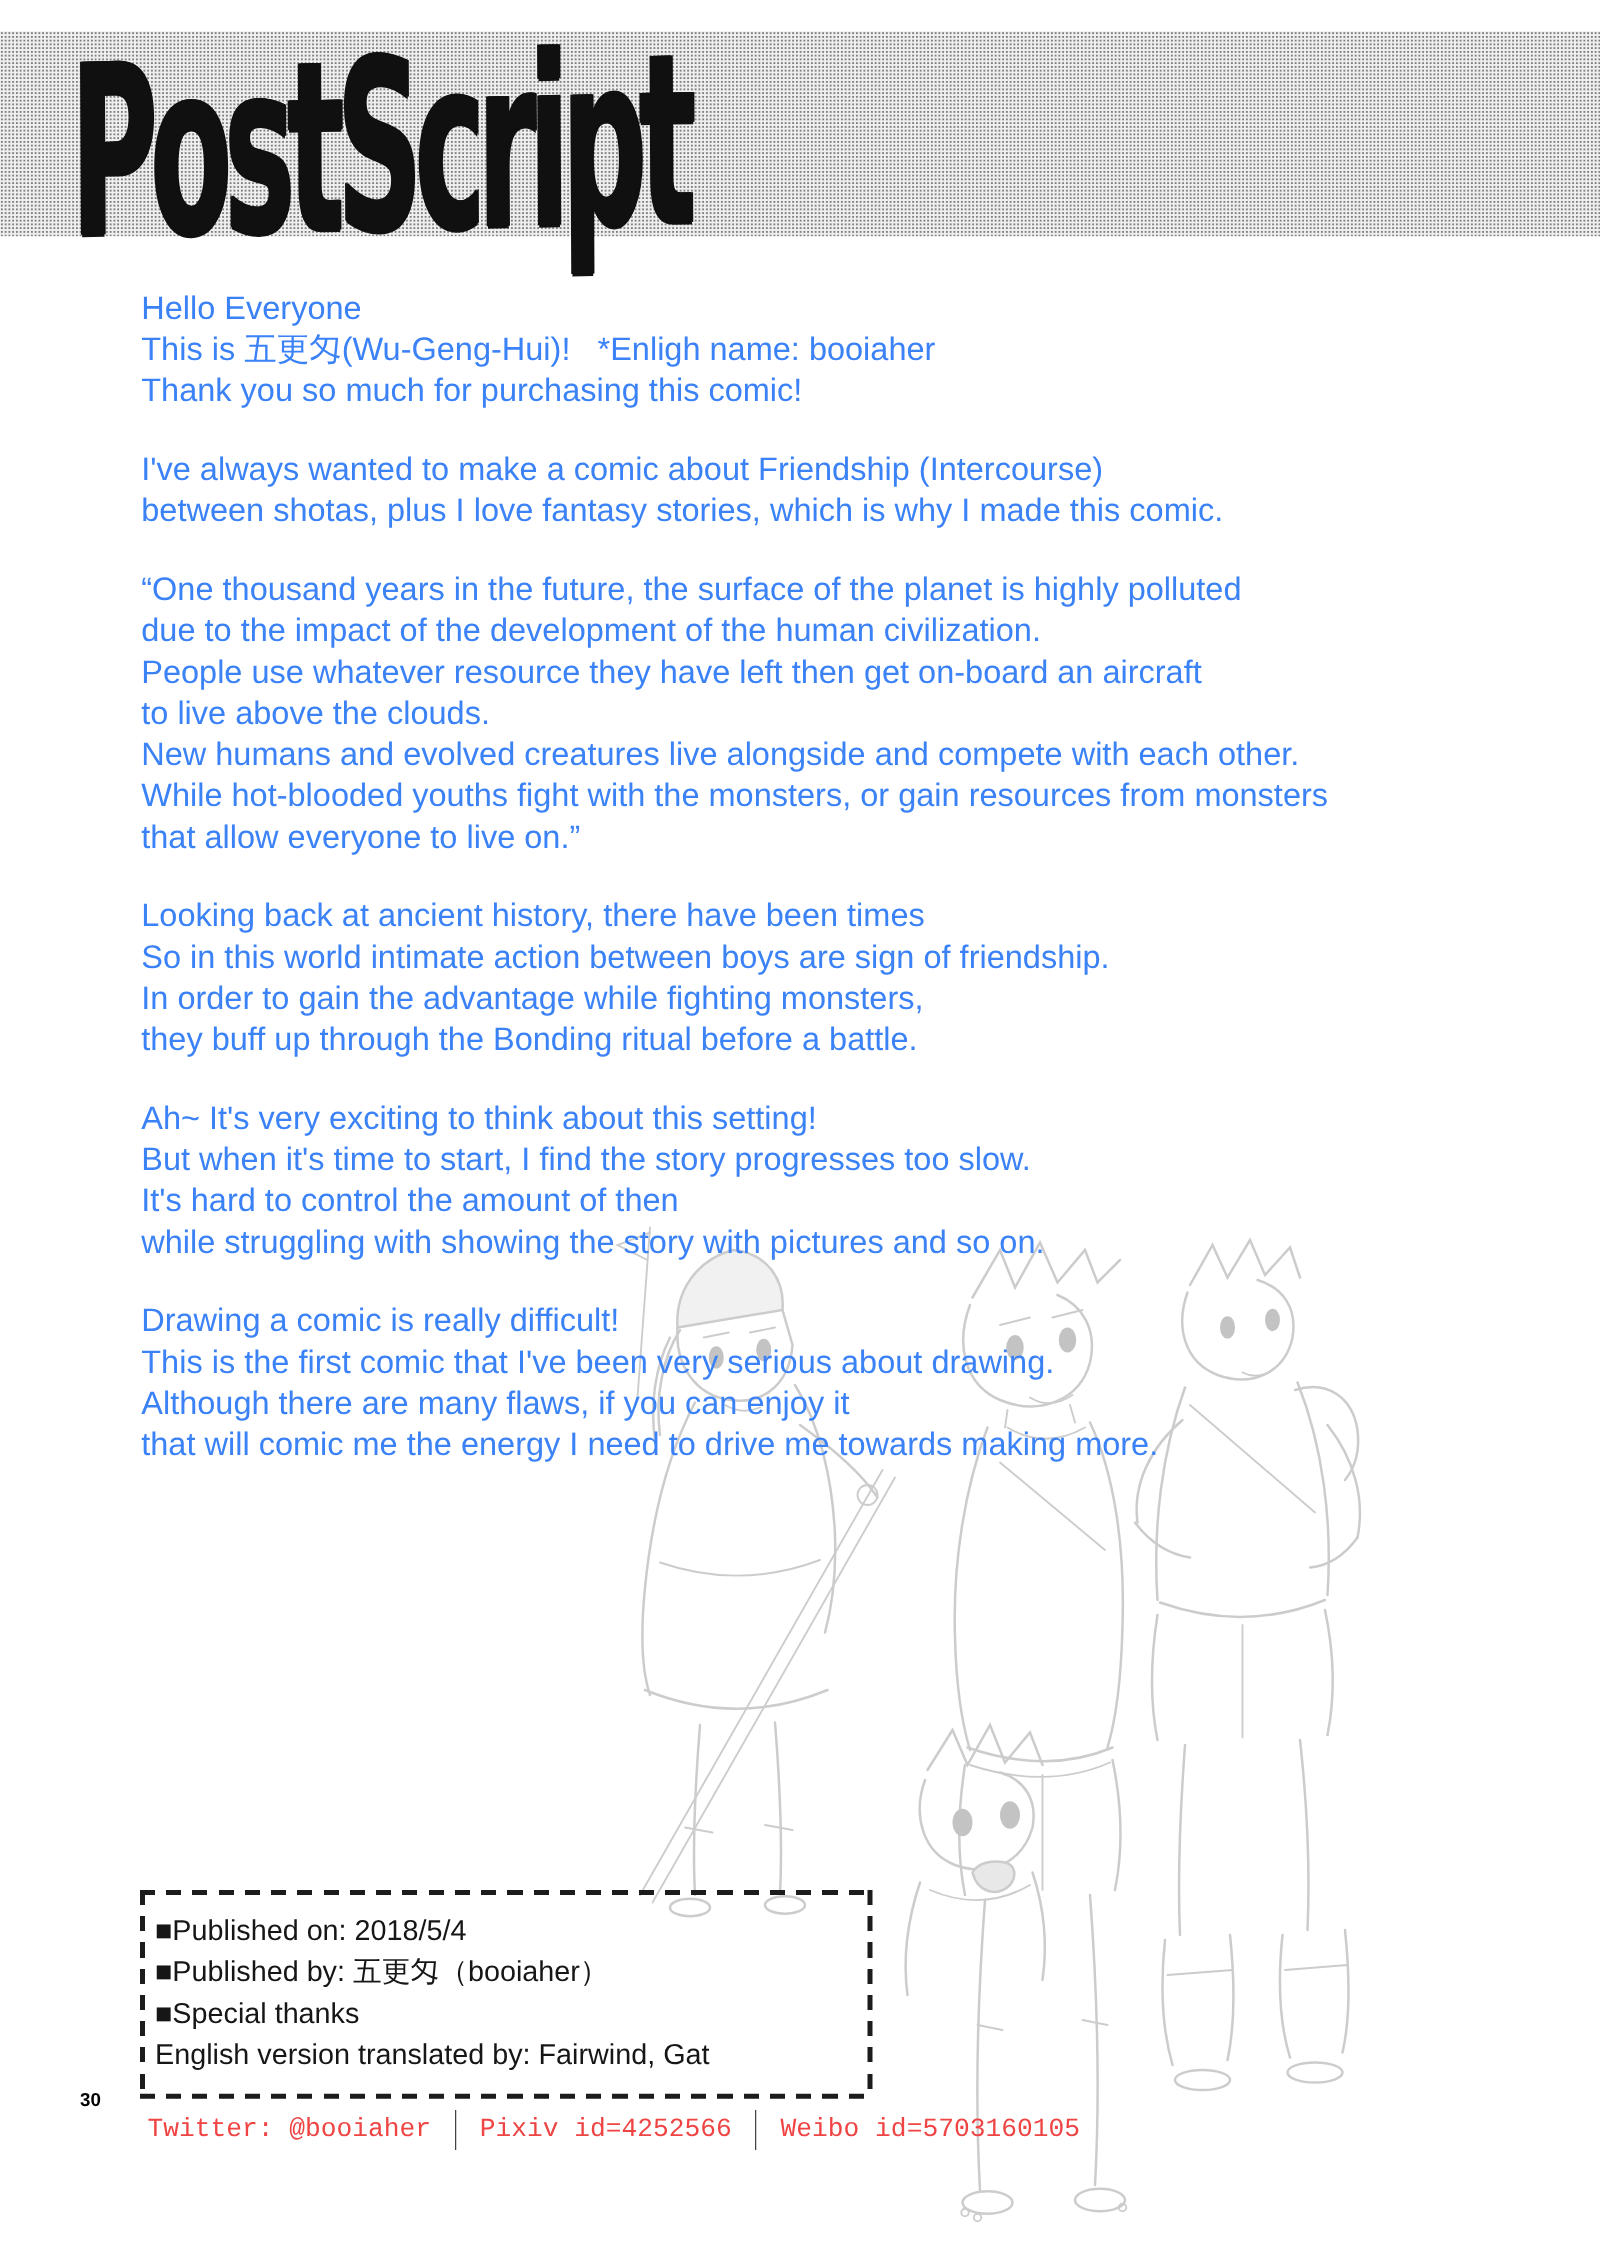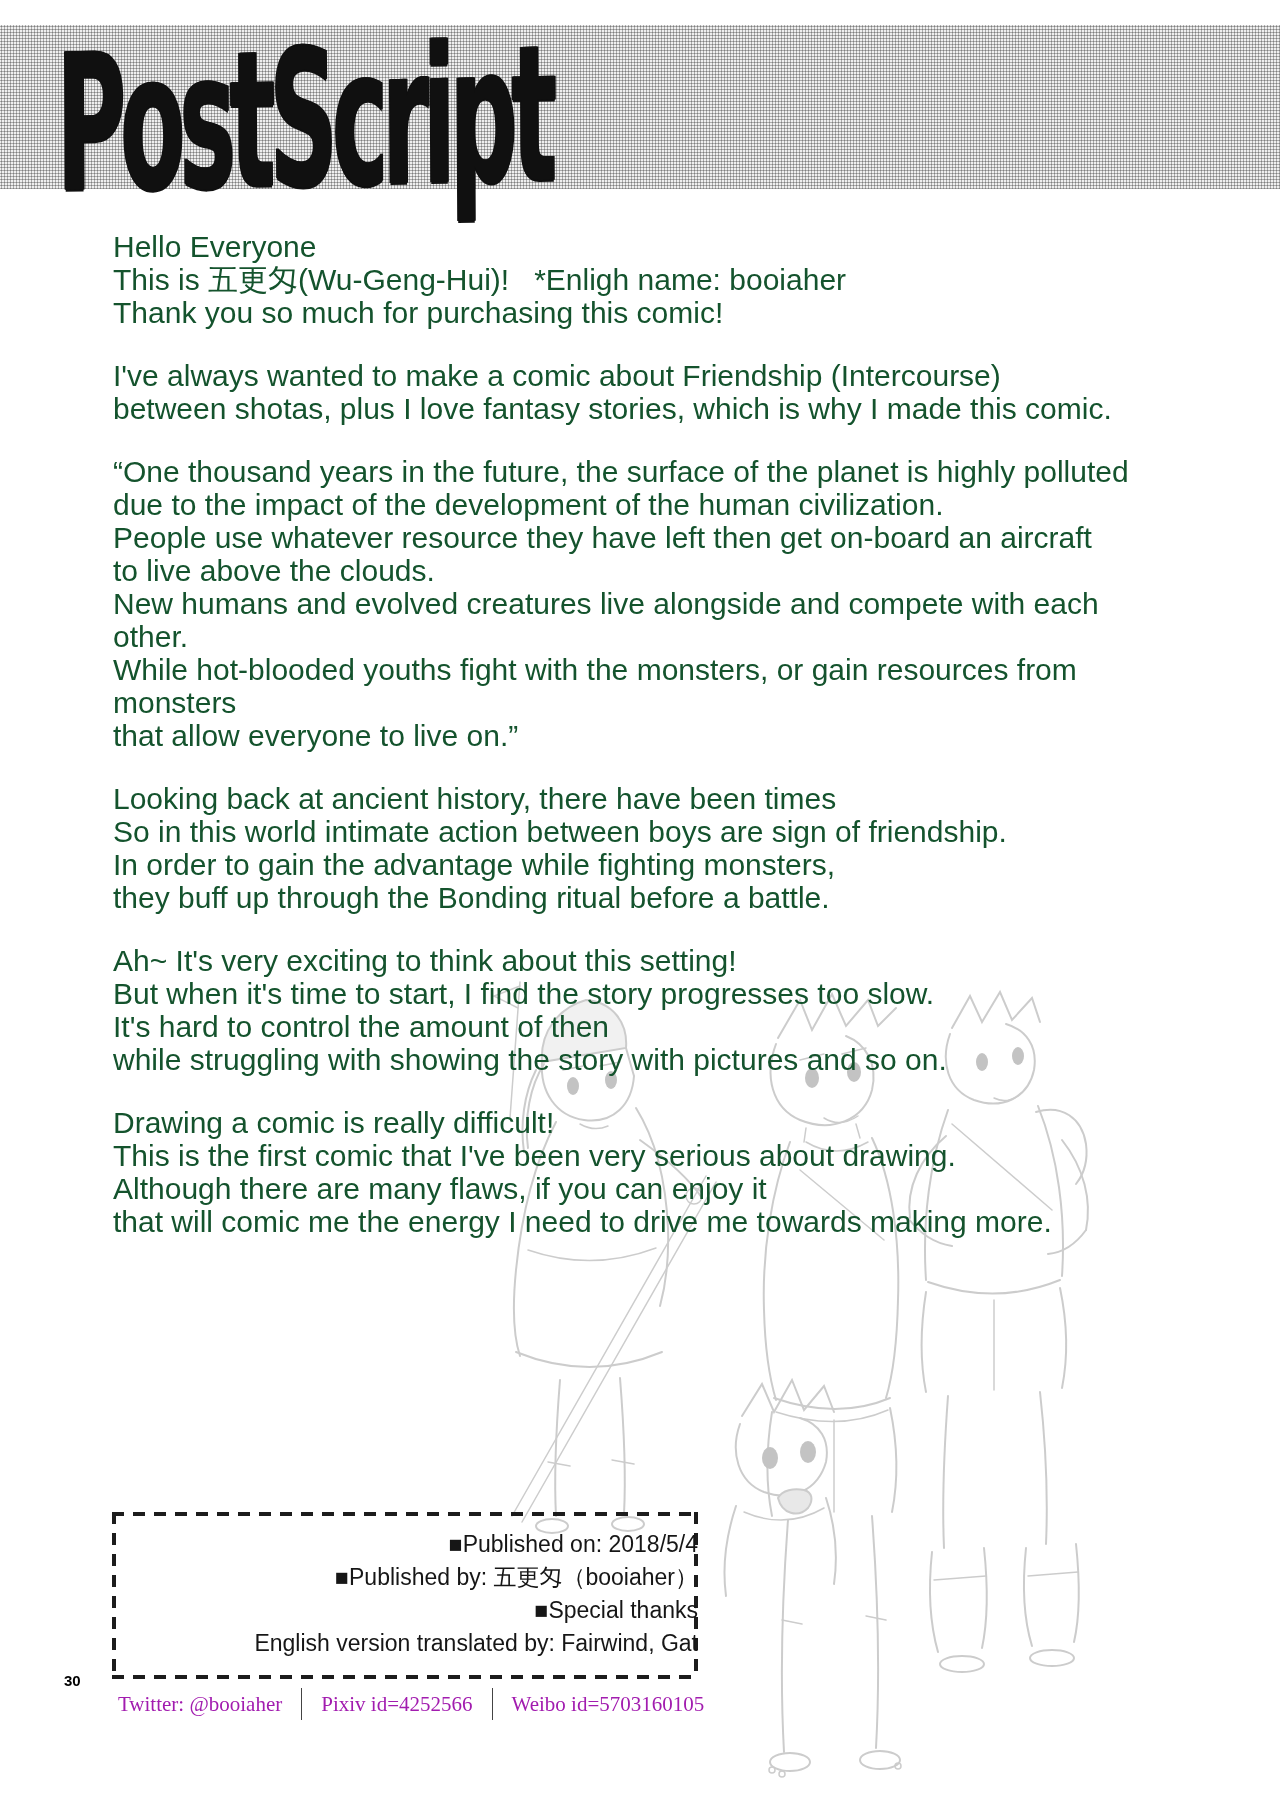--- a/index.html
+++ b/index.html
@@ -26,50 +26,49 @@
     font-weight:bold; font-size:95px; letter-spacing:-6px; color:#101010;
     transform:scaleY(2.0) rotate(-0.6deg); transform-origin:0 0;
     text-shadow:1px 0 #101010, -1px 0 #101010, 0 1px #101010;
     z-index:1; white-space:nowrap;
   }
 
   .sketches { position:absolute; top:0; left:0; z-index:0; pointer-events:none; }
 
   .content {
     position:absolute; left:113px; top:230px; width:1020px; z-index:2;
-    font-size:30px; line-height:33px; color:#14532d;
+    font-size:26px; line-height:33px; color:#3b82f6;
   }
   .para { margin:0 0 30px 0; }
   .line { display:block; white-space:pre-wrap; }
 
   .pub-box {
     position:absolute; left:112px; top:1512px; width:586px; height:167px; z-index:2;
     box-sizing:border-box; padding:16px 0 0 12px;
     font-size:23px; line-height:33px; color:#161616;
     background-image:
       repeating-linear-gradient(90deg,#1c1c1c 0 12px,transparent 12px 21px),
       repeating-linear-gradient(90deg,#1c1c1c 0 12px,transparent 12px 21px),
       repeating-linear-gradient(180deg,#1c1c1c 0 12px,transparent 12px 21px),
       repeating-linear-gradient(180deg,#1c1c1c 0 12px,transparent 12px 21px);
     background-size:100% 4px, 100% 4px, 4px 100%, 4px 100%;
     background-position:0 0, 0 100%, 0 0, 100% 0;
     background-repeat:no-repeat;
-    text-align:right;
   }
   .pub-line { display:block; white-space:pre-wrap; }
 
   .page-num {
     position:absolute; left:64px; top:1672px; z-index:2;
     font-size:15px; font-weight:bold; color:#000000;
   }
 
   .footer {
     position:absolute; left:118px; top:1688px; z-index:2;
     display:flex; align-items:center; gap:19px;
-    font-family:Liberation Serif, serif; font-size:21px; color:#a21caf;
+    font-family:Liberation Mono, monospace; font-size:21px; color:#ef4444;
     white-space:nowrap;
   }
   .vbar { width:1px; height:32px; background:#444; }
 </style>
 </head>
 <body>
 
 <div class="page">
 
   <div class="halftone"></div>

